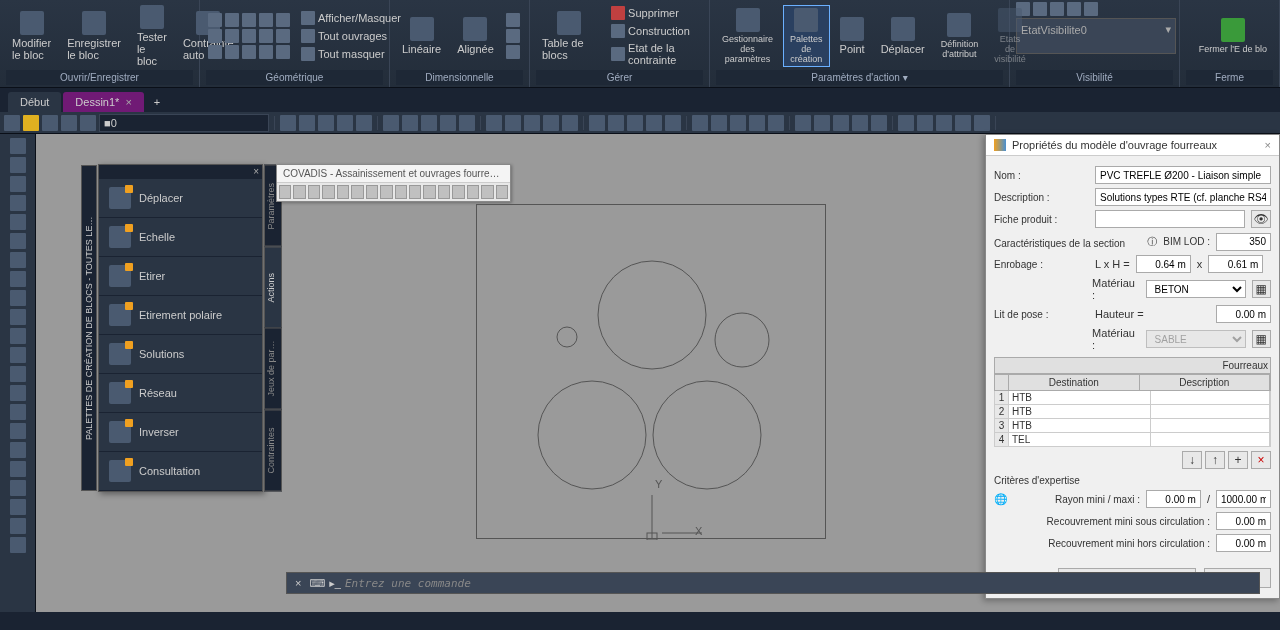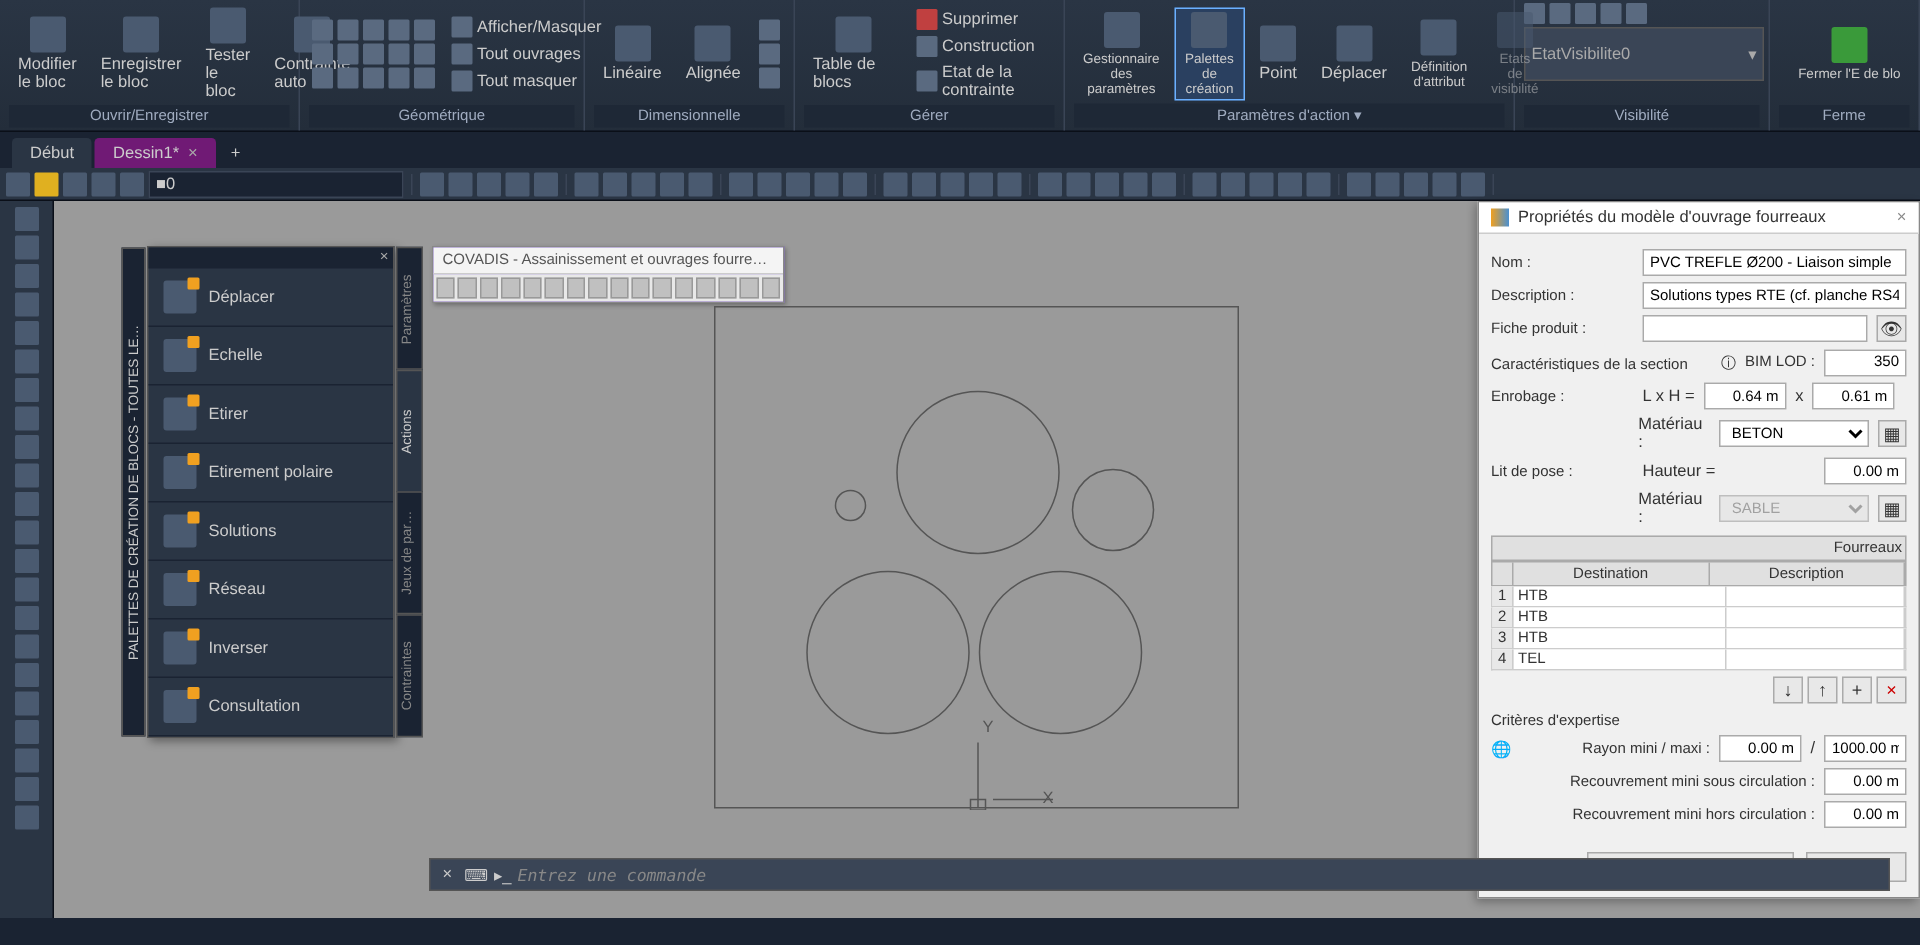--- a/index.html
+++ b/index.html
@@ -29,21 +29,21 @@
 .palette{position:absolute;left:62px;top:30px;width:165px;background:#2a3544;border:1px solid #555;box-shadow:2px 2px 6px rgba(0,0,0,.4)}
 .pal-title{writing-mode:vertical-rl;transform:rotate(180deg);position:absolute;left:-18px;top:0;height:100%;background:#1a2332;color:#ccc;font-size:9px;padding:6px 2px;border:1px solid #555;text-align:center}
 .pal-head{height:14px;background:#1a2332;display:flex;justify-content:flex-end;padding:1px 3px}
 .pal-x{color:#aaa;cursor:pointer;font-size:10px}
 .pal-item{display:flex;align-items:center;gap:8px;padding:8px 10px;color:#ccc;cursor:pointer;border-bottom:1px solid #1a2332}
 .pal-ic{width:22px;height:22px;background:#4a5a70;border-radius:2px;position:relative}
 .pal-ic::after{content:"";position:absolute;right:-2px;top:-2px;width:8px;height:8px;background:#f0a020;border-radius:1px}
 .pal-tabs{position:absolute;right:-20px;top:0;width:18px;height:100%;display:flex;flex-direction:column}
 .pal-tab{flex:1;background:#1a2332;border:1px solid #555;writing-mode:vertical-rl;transform:rotate(180deg);font-size:9px;padding:4px 1px;text-align:center;cursor:pointer;color:#888}
 .pal-tab.active{background:#2a3544;color:#ccc}
-.cov-bar{position:absolute;left:252px;top:30px;width:235px;background:#8b5cf6;border:1px solid #888;box-shadow:1px 1px 3px rgba(0,0,0,.3)}
+.cov-bar{position:absolute;left:240px;top:30px;width:235px;background:#000000;border:1px solid #888;box-shadow:1px 1px 3px rgba(0,0,0,.3)}
 .cov-title{padding:3px 6px;color:#555;font-size:10px;background:#f4f4f4;border-bottom:1px solid #ccc}
 .cov-icons{display:flex;gap:2px;padding:2px;background:#e8e8e8}
 .ci{width:14px;height:14px;background:#c0c0c0;border:1px solid #999;cursor:pointer}
 .drawing{position:absolute;left:440px;top:70px;width:350px;height:335px;border:1px solid #555}
 .prop-panel{position:absolute;right:0;top:0;width:295px;height:465px;background:#f0f0f0;border:1px solid #888;box-shadow:-2px 2px 6px rgba(0,0,0,.3)}
 .prop-title{background:#fff;padding:4px 8px;color:#333;border-bottom:1px solid #ccc;display:flex;align-items:center;gap:6px}
 .prop-title::before{content:"";width:12px;height:12px;background:linear-gradient(90deg,#f0a020,#4a90d0)}
 .prop-x{margin-left:auto;color:#888;cursor:pointer}
 .prop-body{padding:6px 8px;color:#333}
 .fr{display:flex;align-items:center;margin:4px 0;gap:6px}
@@ -62,21 +62,21 @@
 .grid-btns{display:flex;justify-content:flex-end;gap:3px;margin-top:4px}
 .gb{width:20px;height:18px;border:1px solid #aaa;background:#e8e8e8;cursor:pointer;display:flex;align-items:center;justify-content:center;font-size:12px}
 .gb.red{color:#c00}
 .prop-foot{display:flex;justify-content:flex-end;gap:8px;padding:6px 8px}
 .btn{padding:3px 10px;border:1px solid #aaa;background:#e8e8e8;cursor:pointer;font-size:10px;display:flex;align-items:center;gap:4px}
 .cmdline{position:absolute;bottom:18px;left:250px;right:20px;height:22px;background:#3a4556;border:1px solid #555;display:flex;align-items:center;gap:4px;padding:0 4px}
 .cmd-x{color:#ccc;cursor:pointer;padding:0 4px}
 .cmd-input{flex:1;color:#888;font-family:monospace;font-style:italic;font-size:11px}
 .highlight{border:1px solid #6bb0ff!important;background:#2a4060}
 svg{display:block}
-.combox{width:160px;height:31px;background:#3a4556;border:1px solid #555;color:#aaa;padding:17px 4px;font-size:10px;display:flex;align-items:center}
+.combox{width:160px;height:31px;background:#3a4556;border:1px solid #555;color:#aaa;padding:17px 4px;font-size:10px;display:flex;align-items:flex-end}
 </style>
 </head>
 <body>
 
 <div class="ribbon">
  <div class="ribbon-group" style="width:200px">
   <div class="rg-body">
    <div class="rg-big">
           <div class="rg-icon"></div>
           <span>Modifier le bloc</span>

